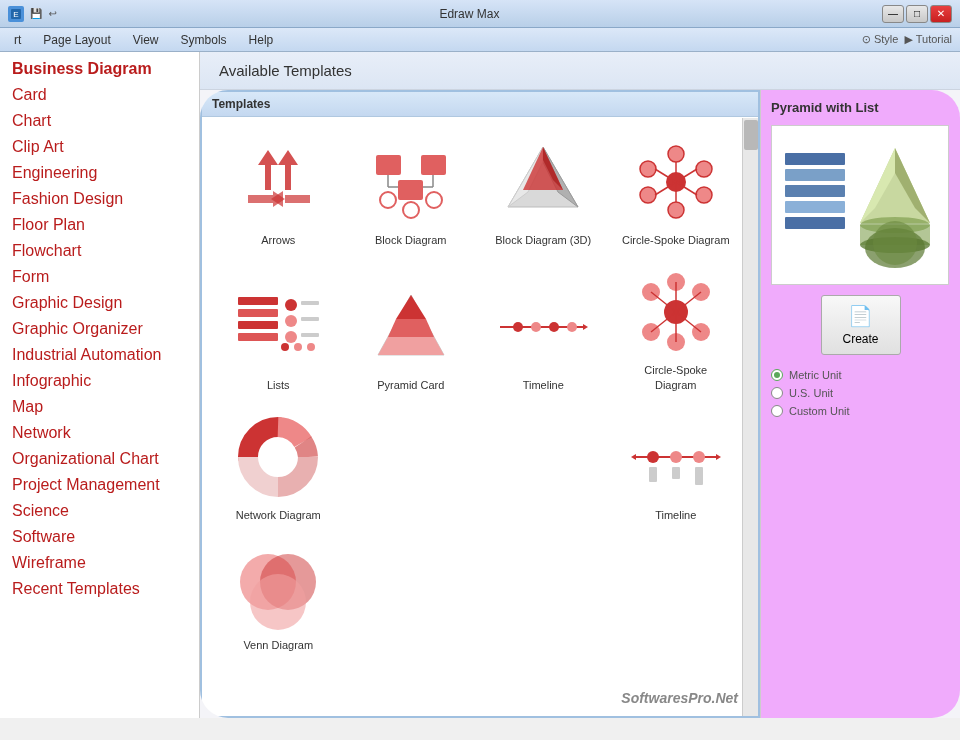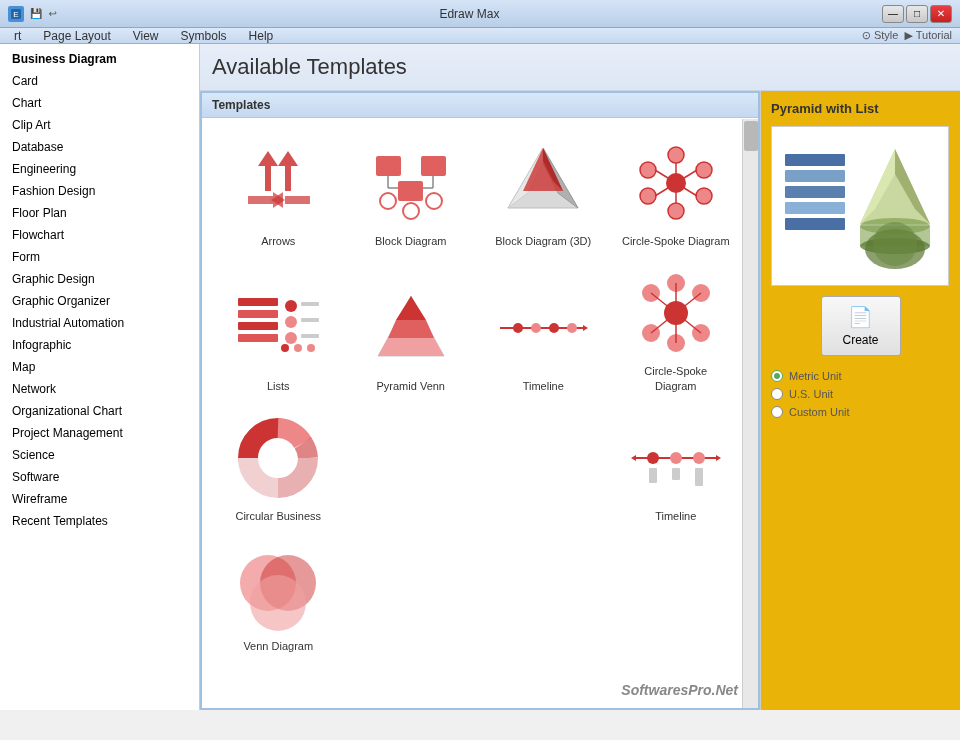--- a/index.html
+++ b/index.html
@@ -18,21 +18,21 @@
     .title-bar-left { display: flex; align-items: center; gap: 6px; }
     .title-bar-icon { width: 16px; height: 16px; background: #4a90d9; border-radius: 2px; display: flex; align-items: center; justify-content: center; }
     .title-bar-title { font-size: 12px; color: #333; flex: 1; text-align: center; }
     .title-bar-controls { display: flex; gap: 2px; }
     .title-btn { width: 22px; height: 18px; border: 1px solid #888; border-radius: 3px; background: linear-gradient(to bottom, #e8e8e8, #c8c8c8); display: flex; align-items: center; justify-content: center; cursor: pointer; font-size: 10px; }
     .title-btn.close { background: linear-gradient(to bottom, #e84040, #c82020); color: white; }
 
     
     .menu-bar {
       background: linear-gradient(to bottom, #dce8f8, #c4d8f0);
-      height: 16px;
+      height: 24px;
       display: flex;
       align-items: center;
       padding: 0 4px;
       gap: 2px;
       border-bottom: 1px solid #9ab0c8;
     }
     .menu-item { padding: 2px 10px; cursor: pointer; font-size: 12px; color: #333; border-radius: 2px; }
 
     
     .main-area {
@@ -44,47 +44,48 @@
     .sidebar {
       width: 200px;
       background: white;
       border-right: 1px solid #ccc;
       overflow-y: auto;
       padding: 4px 0;
     }
     .sidebar-item {
       padding: 4px 12px;
       cursor: pointer;
-      font-size: 12px;
-      color: #000000;
+      font-size: 16px;
+      color: #b91c1c;
       white-space: nowrap;
     }
     .sidebar-item.bold { font-weight: bold; }
 
     
     .content-area {
       flex: 1;
       display: flex;
       flex-direction: column;
       background: #f4f4f8;
     }
     .page-title {
       background: linear-gradient(to bottom, #e8eef8, #dce6f4);
-      padding: 10px 12px;
-      font-size: 22px;
+      padding: 10px 19px;
+      font-size: 15px;
       font-weight: 300;
       color: #333;
       border-bottom: 1px solid #ccd4e0;
     }
 
     
     .templates-container {
       flex: 1;
       display: flex;
       overflow: hidden;
+      border-radius: 28px;
     }
     .templates-panel {
       flex: 1;
       border: 2px solid #a0c0e0;
       margin: 0;
       background: white;
       overflow-y: auto;
       position: relative;
     }
     .templates-header {
@@ -124,21 +125,21 @@
     .template-label {
       font-size: 11px;
       text-align: center;
       color: #333;
       line-height: 1.3;
     }
 
     
     .right-panel {
       width: 200px;
-      background: #eab308;
+      background: #f0abfc;
       border-left: 1px solid #ccc;
       padding: 10px;
       display: flex;
       flex-direction: column;
       gap: 10px;
     }
     .right-panel-title {
       font-size: 13px;
       font-weight: bold;
       color: #333;
@@ -232,21 +233,20 @@
   <span style="font-size:11px; color:#555; padding-right:4px;">▶ Tutorial</span>
 </div>
 
 <div class="main-area">
 
   <div class="sidebar">
     <div class="sidebar-item bold">Business Diagram</div>
     <div class="sidebar-item">Card</div>
     <div class="sidebar-item">Chart</div>
     <div class="sidebar-item">Clip Art</div>
-    <div class="sidebar-item">Database</div>
     <div class="sidebar-item">Engineering</div>
     <div class="sidebar-item">Fashion Design</div>
     <div class="sidebar-item">Floor Plan</div>
     <div class="sidebar-item">Flowchart</div>
     <div class="sidebar-item">Form</div>
     <div class="sidebar-item">Graphic Design</div>
     <div class="sidebar-item">Graphic Organizer</div>
     <div class="sidebar-item">Industrial Automation</div>
     <div class="sidebar-item">Infographic</div>
     <div class="sidebar-item">Map</div>
@@ -371,21 +371,21 @@
           <div class="template-item">
             <div class="template-icon-wrapper">
               <svg width="90" height="80" viewBox="0 0 90 80">
                 <polygon points="45,8 78,68 12,68" fill="#e8e8e8" stroke="#ccc" stroke-width="1"></polygon>
 
                 <polygon points="45,8 60,32 30,32" fill="#cc3333"></polygon>
                 <polygon points="30,32 60,32 68,50 22,50" fill="#e06060"></polygon>
                 <polygon points="22,50 68,50 78,68 12,68" fill="#f0a0a0"></polygon>
               </svg>
             </div>
-            <span class="template-label">Pyramid Venn</span>
+            <span class="template-label">Pyramid Card</span>
           </div>
 
           <div class="template-item">
             <div class="template-icon-wrapper">
               <svg width="90" height="60" viewBox="0 0 90 60">
                 <line x1="5" y1="30" x2="85" y2="30" stroke="#cc3333" stroke-width="2"></line>
                 <circle cx="20" cy="30" r="5" fill="#cc3333"></circle>
                 <circle cx="38" cy="30" r="5" fill="#e88"></circle>
                 <circle cx="56" cy="30" r="5" fill="#cc3333"></circle>
                 <circle cx="74" cy="30" r="5" fill="#e88"></circle>
@@ -423,21 +423,21 @@
 
                 <path d="M45,40 m-30,0 a30,30 0 0,1 30,-30" fill="none" stroke="#cc3333" stroke-width="20" stroke-linecap="round"></path>
                 <path d="M45,10 a30,30 0 0,1 25,15" fill="none" stroke="#e88" stroke-width="20"></path>
                 <path d="M70,25 a30,30 0 0,1 5,15" fill="none" stroke="#cc3333" stroke-width="20" opacity="0.6"></path>
                 <path d="M75,40 a30,30 0 0,1 -30,30" fill="none" stroke="#e8b0b0" stroke-width="20"></path>
                 <path d="M45,70 a30,30 0 0,1 -30,-30" fill="none" stroke="#f0d0d0" stroke-width="20"></path>
 
                 <circle cx="45" cy="40" r="12" fill="white"></circle>
               </svg>
             </div>
-            <span class="template-label">Circular Business</span>
+            <span class="template-label">Network Diagram</span>
           </div>
 
           <div class="template-item">
             <div class="template-icon-wrapper"></div>
           </div>
           <div class="template-item">
             <div class="template-icon-wrapper"></div>
           </div>
 
           <div class="template-item">

